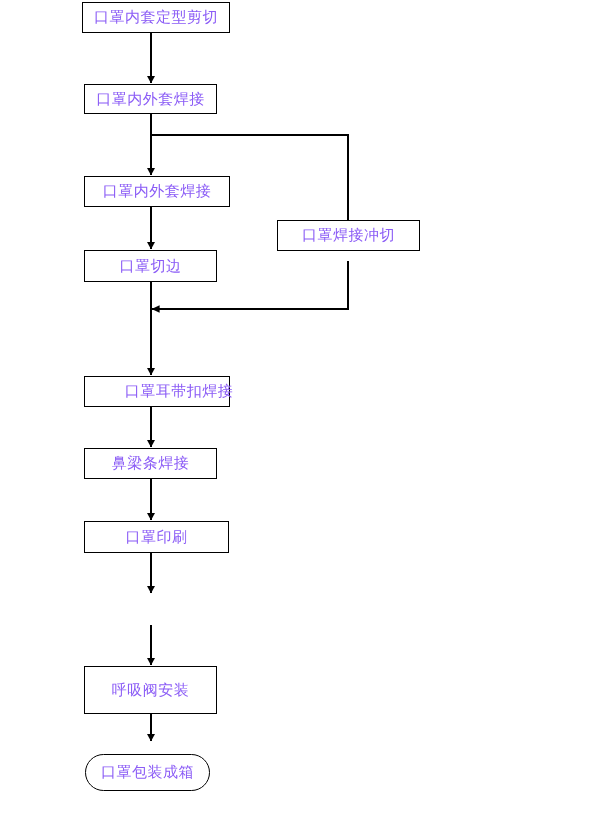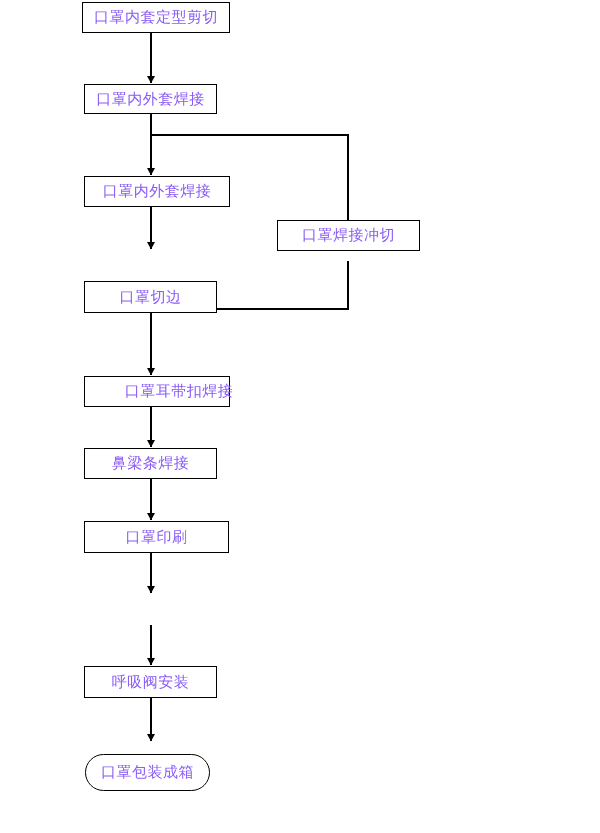--- a/index.html
+++ b/index.html
@@ -71,20 +71,20 @@
       <path d="M151,553 L151,593" marker-end="url(#arrow-down)"></path>
       <path d="M151,625 L151,665" marker-end="url(#arrow-down)"></path>
       <path d="M151,698 L151,741" marker-end="url(#arrow-down)"></path>
     </g>
   </svg>
 
   <div class="node" style="left: 82px; top: 2px; width: 148px; height: 31px;">口罩内套定型剪切</div>
   <div class="node" style="left: 84px; top: 84px; width: 133px; height: 30px;">口罩内外套焊接</div>
   <div class="node" style="left: 84px; top: 176px; width: 146px; height: 31px;">口罩内外套焊接</div>
   <div class="node" style="left: 277px; top: 220px; width: 143px; height: 31px;">口罩焊接冲切</div>
-  <div class="node" style="left: 84px; top: 250px; width: 133px; height: 32px; margin-top: 31px;">口罩切边</div>
+  <div class="node" style="left: 84px; top: 250px; width: 133px; height: 32px;">口罩切边</div>
   <div class="node" style="left: 84px; top: 376px; width: 146px; height: 31px; padding-left: 44px;">口罩耳带扣焊接</div>
   <div class="node" style="left: 84px; top: 448px; width: 133px; height: 31px;">鼻梁条焊接</div>
   <div class="node" style="left: 84px; top: 521px; width: 145px; height: 32px;">口罩印刷</div>
-  <div class="node" style="left: 84px; top: 666px; width: 133px; height: 32px;">呼吸阀安装</div>
+  <div class="node" style="left: 84px; top: 666px; width: 133px; height: 48px;">呼吸阀安装</div>
   <div class="node terminal" style="left: 85px; top: 742px; width: 125px; height: 37px; margin-top: 12px;">口罩包装成箱</div>
 
 </div>
 
 </body></html>

